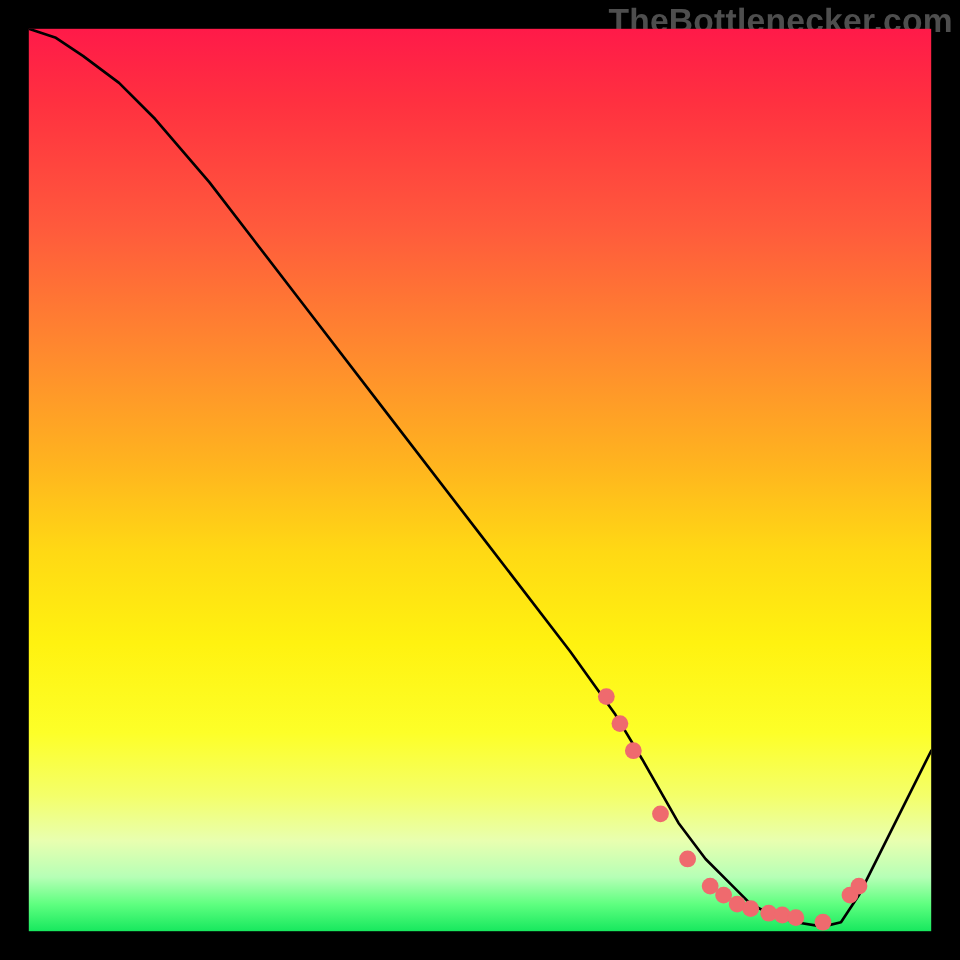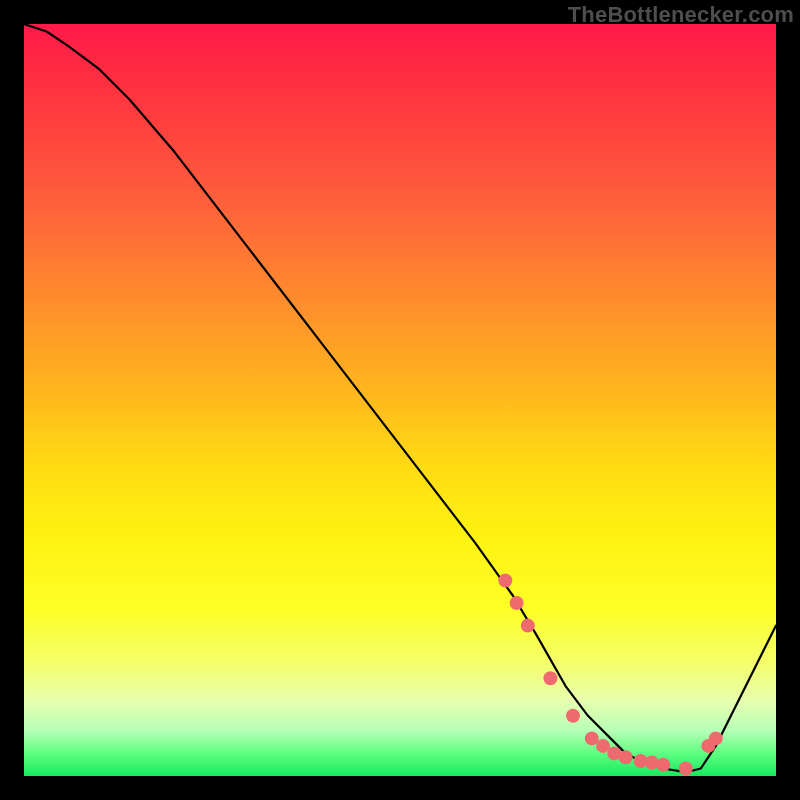--- a/index.html
+++ b/index.html
@@ -38,21 +38,21 @@
       #b6ffb6 94%,
       #5fff80 97%,
       #17e85e 100%
     );
   }
   .source {
     position: absolute;
     top: 2px;
     right: 6px;
     color: #4e4e4e;
-    font-size: 22px;
+    font-size: 28px;
     font-weight: 600;
     letter-spacing: 0.2px;
     user-select: none;
   }
   svg.curve {
     position: absolute;
     left: 0;
     top: 0;
     width: 752px;
     height: 752px;

